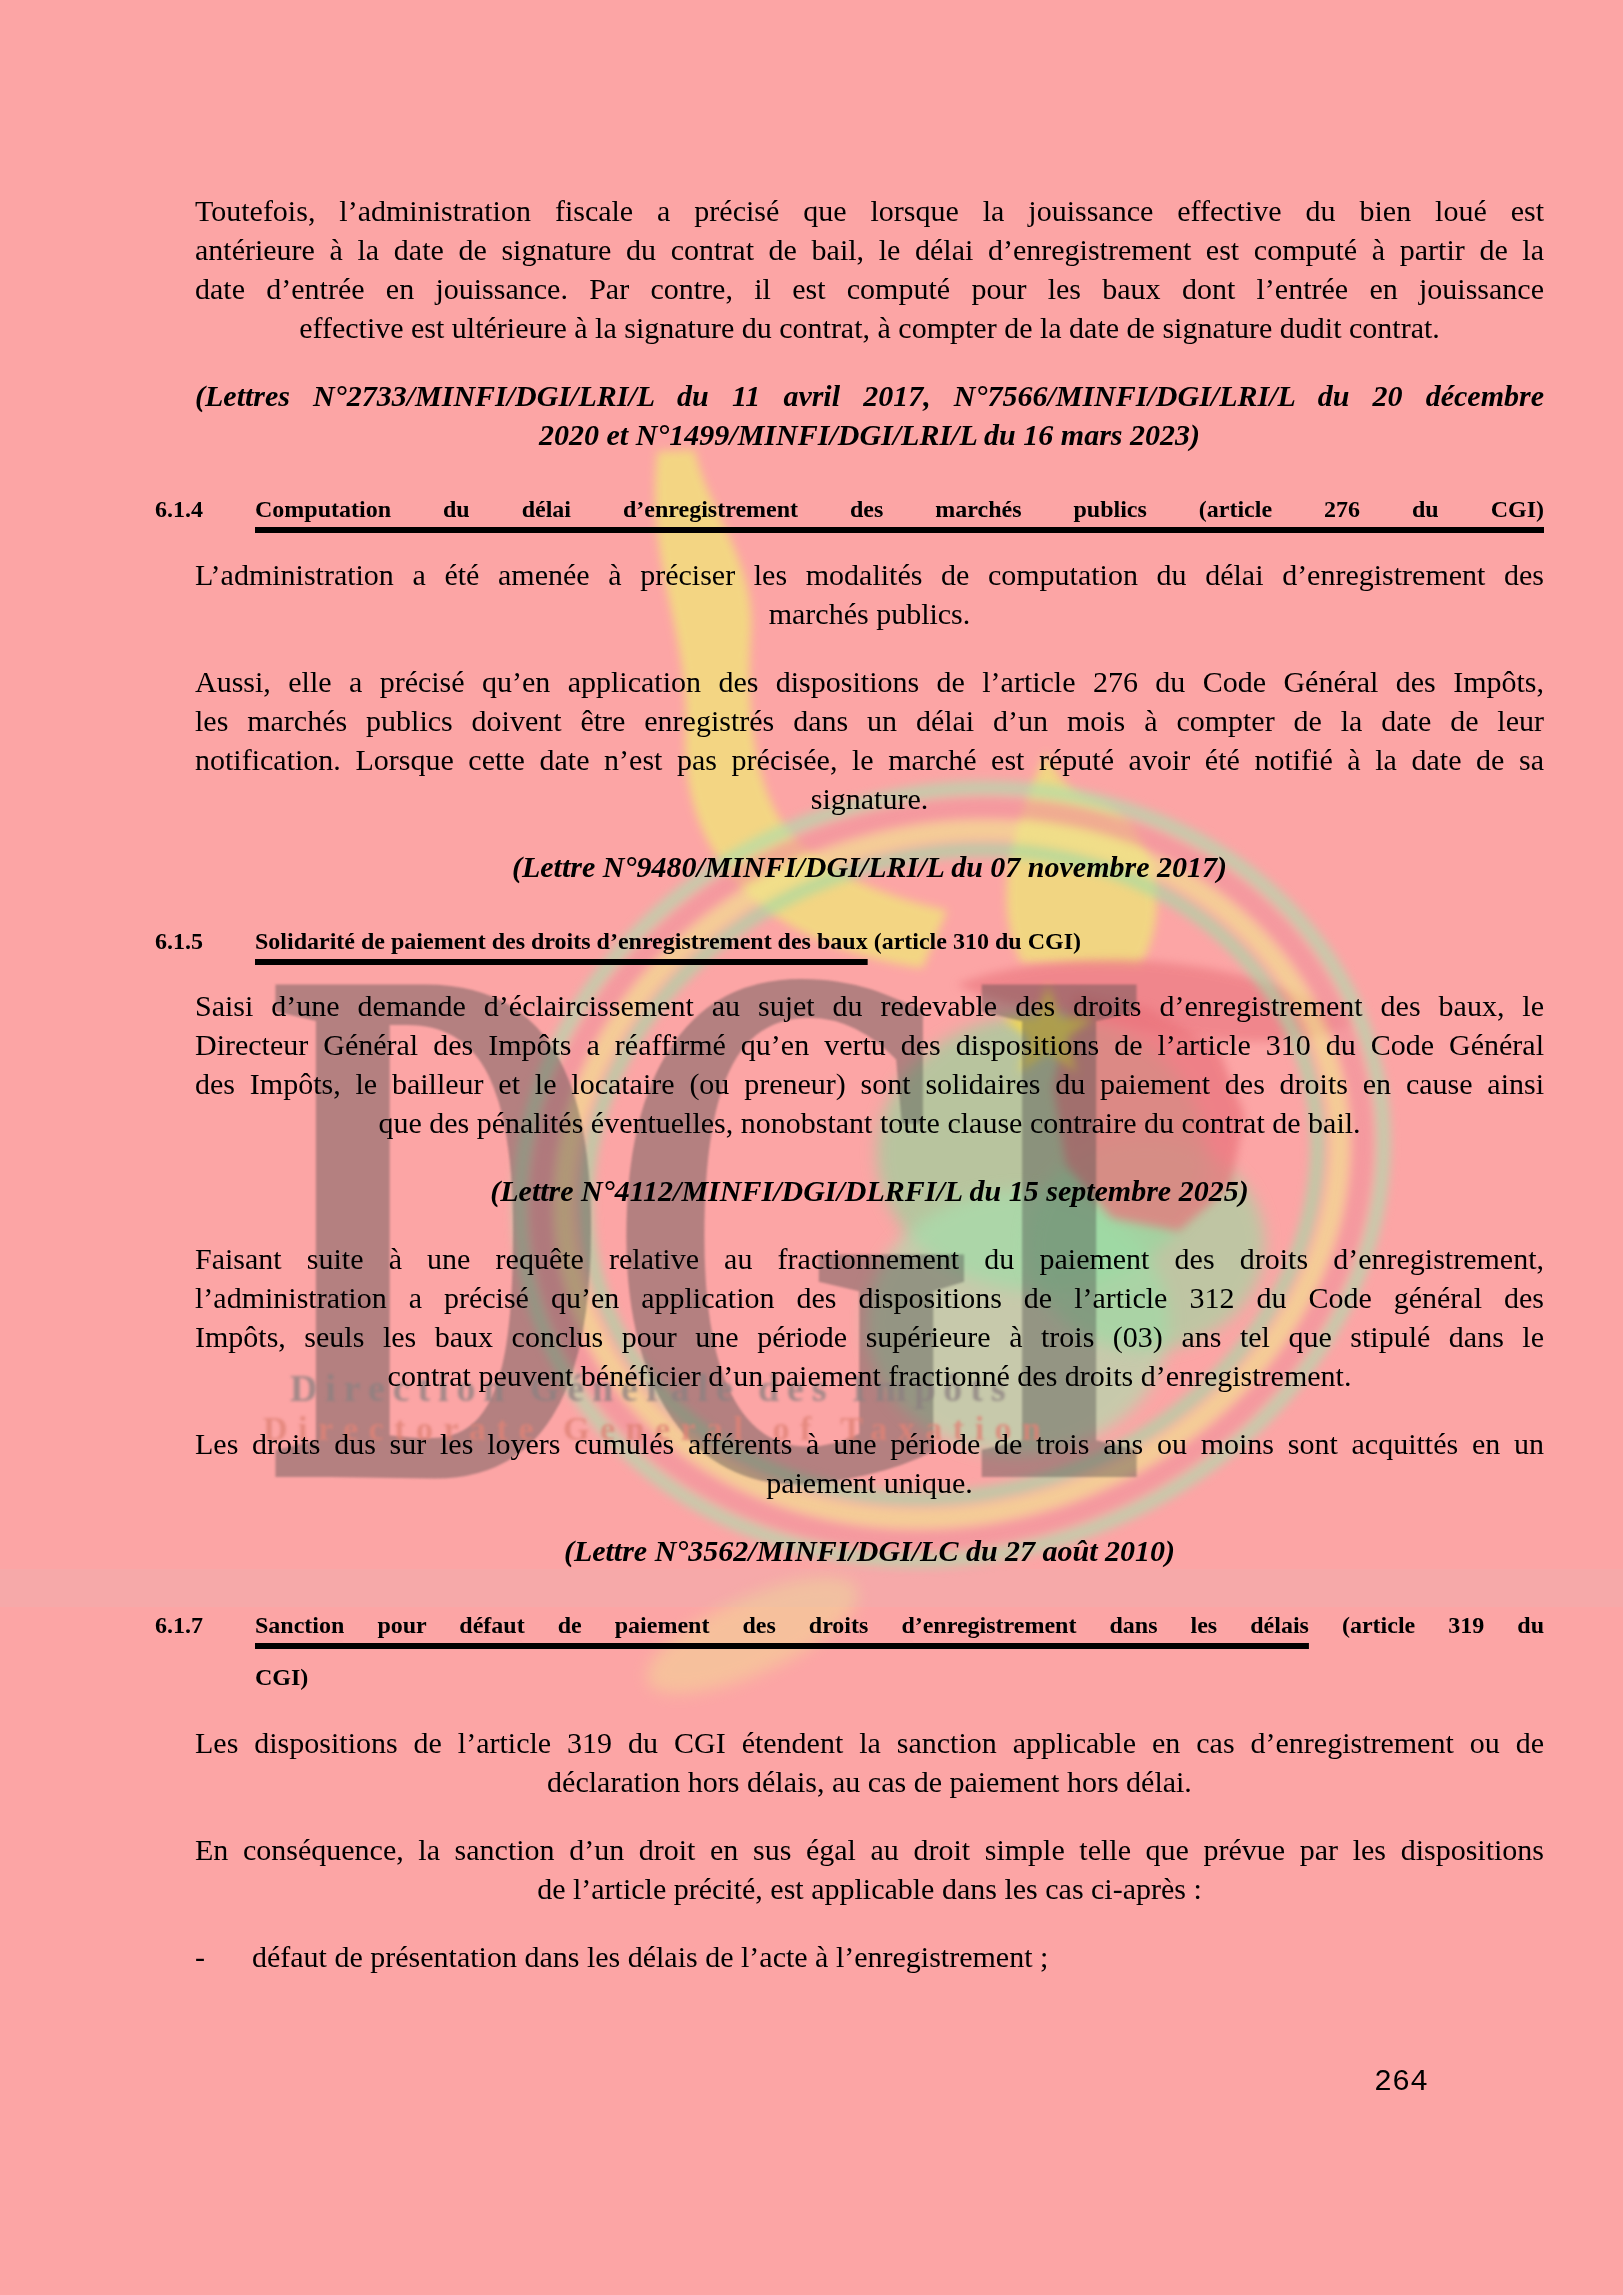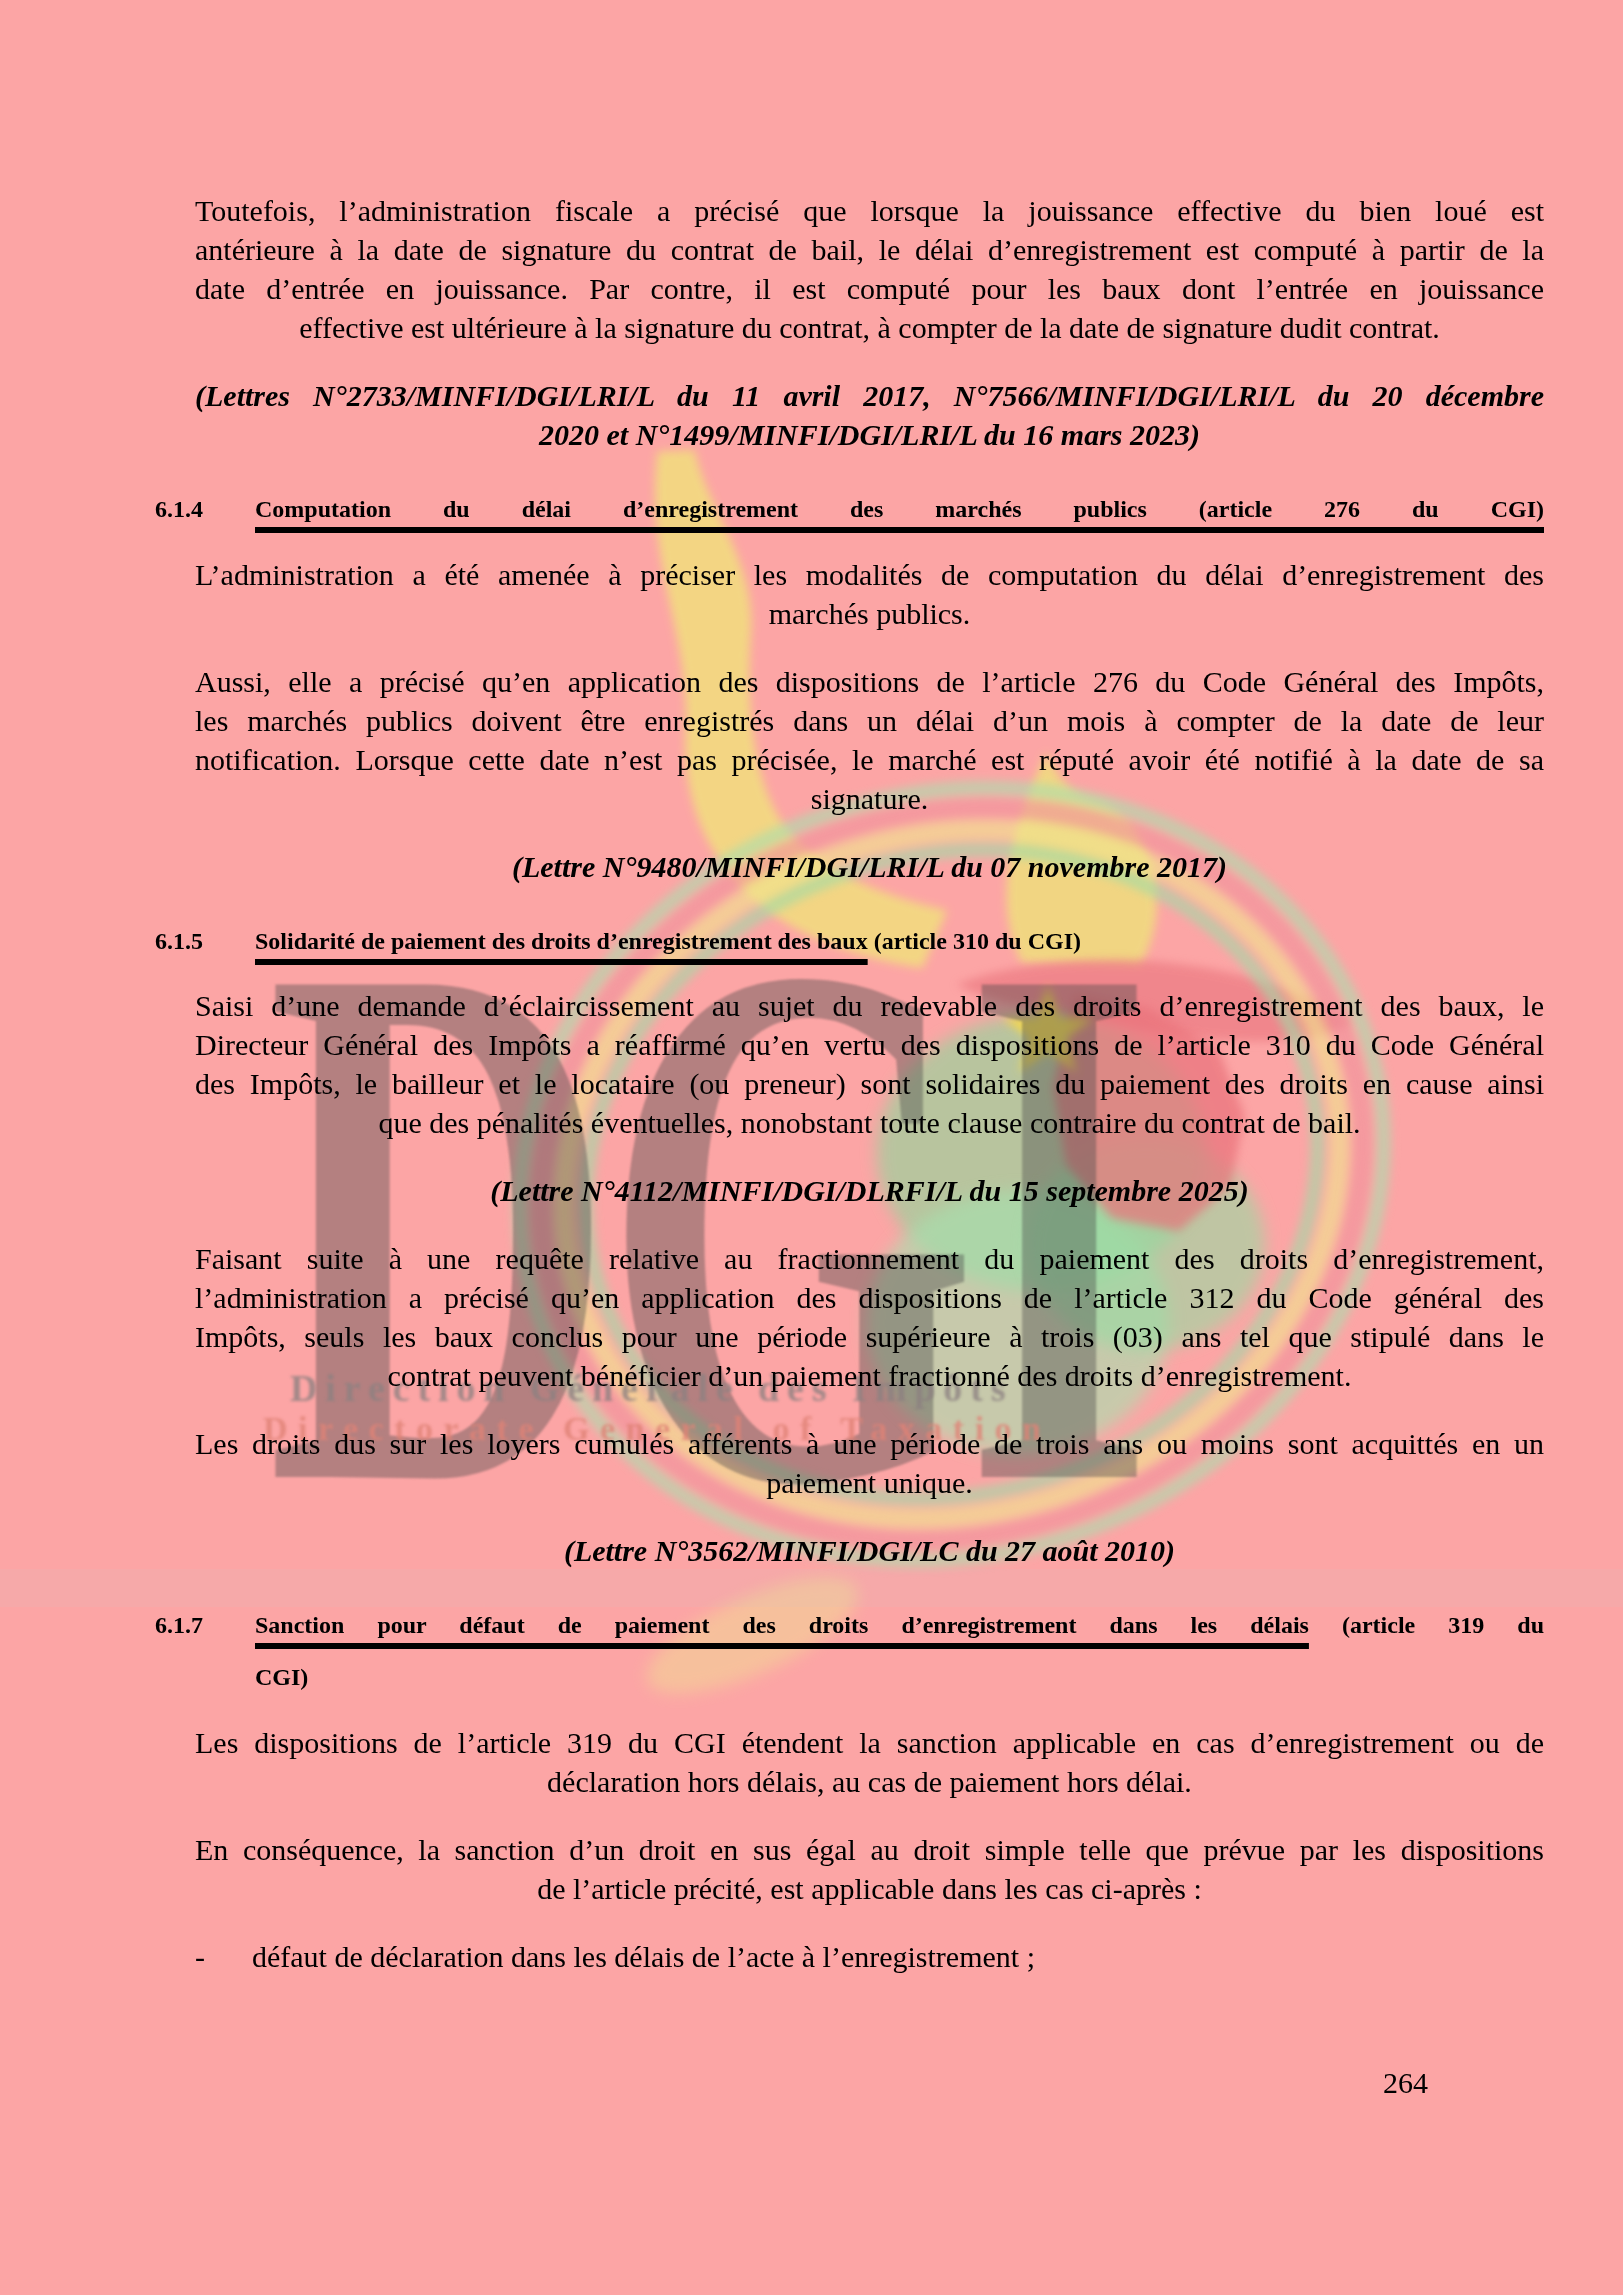--- a/index.html
+++ b/index.html
@@ -64,21 +64,21 @@
   .hu{
     text-decoration:underline;
     text-decoration-thickness:5.9px;
     text-underline-offset:9.8px;
   }
   .bullet{display:flex;font-size:30px;line-height:39px;margin-top:9.2px;}
   .bmark{width:57px;flex:none;}
   .btext{flex:1;}
   .pagenum{
     position:absolute;top:2066px;right:195px;
-    font-family:Liberation Serif, serif;
+    font-family:Liberation Mono, monospace;
     font-size:30px;line-height:33px;
     z-index:2;
   }
 </style>
 </head>
 <body>
 
 <div class="page">
 
   <div class="watermark">
@@ -191,19 +191,19 @@
       <div class="para">
         <div class="jline">Les dispositions de l’article 319 du CGI étendent la sanction applicable en cas d’enregistrement ou de</div>
         <div class="tline">déclaration hors délais, au cas de paiement hors délai.</div>
       </div>
       <div class="para">
         <div class="jline">En conséquence, la sanction d’un droit en sus égal au droit simple telle que prévue par les dispositions</div>
         <div class="tline">de l’article précité, est applicable dans les cas ci-après :</div>
       </div>
       <div class="bullet">
         <span class="bmark">-</span>
-        <span class="btext">défaut de déclaration dans les délais de l’acte à l’enregistrement ;</span>
+        <span class="btext">défaut de présentation dans les délais de l’acte à l’enregistrement ;</span>
       </div>
     </main>
 
   <div class="pagenum">264</div>
 </div>
 
 
 </body></html>

